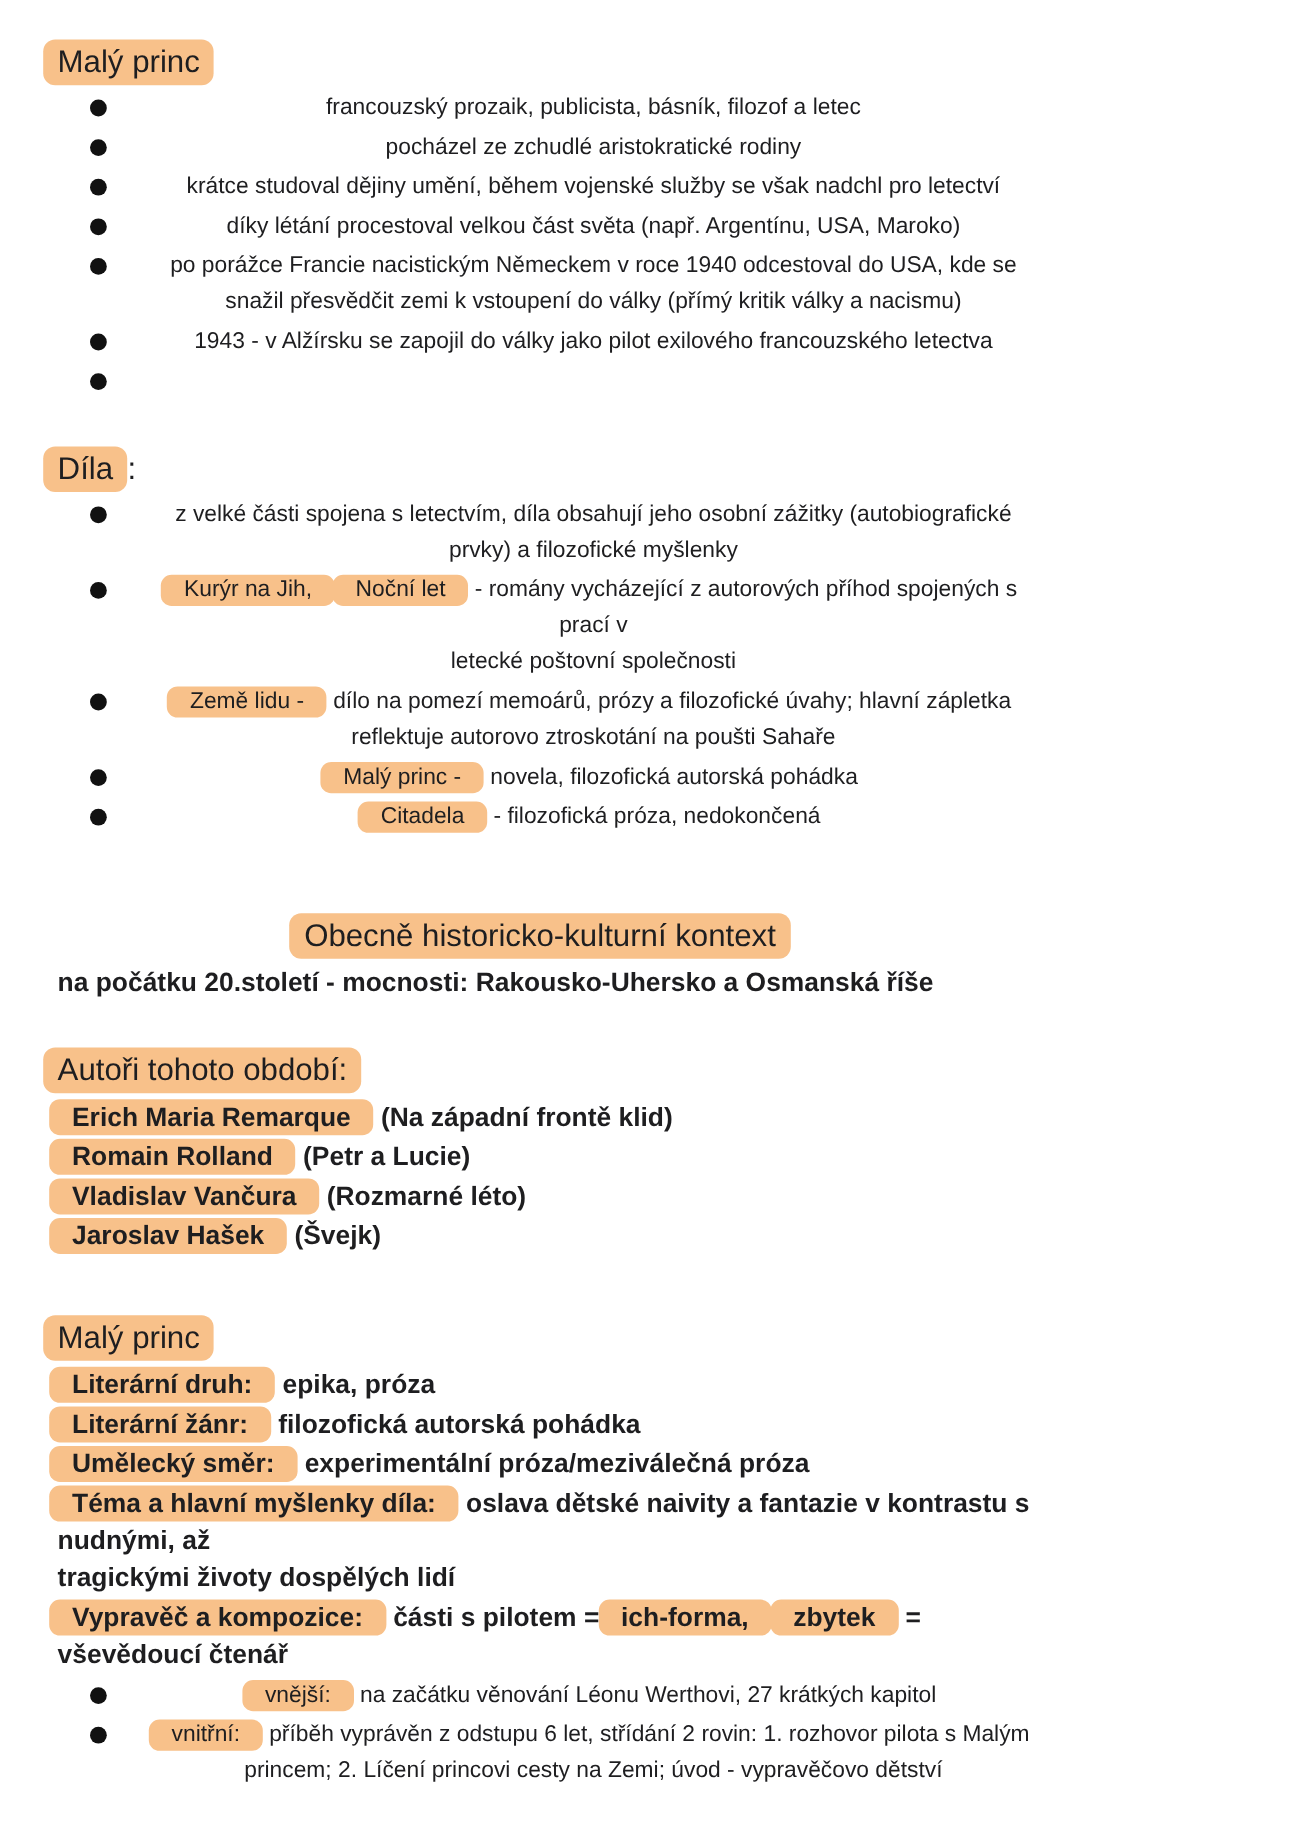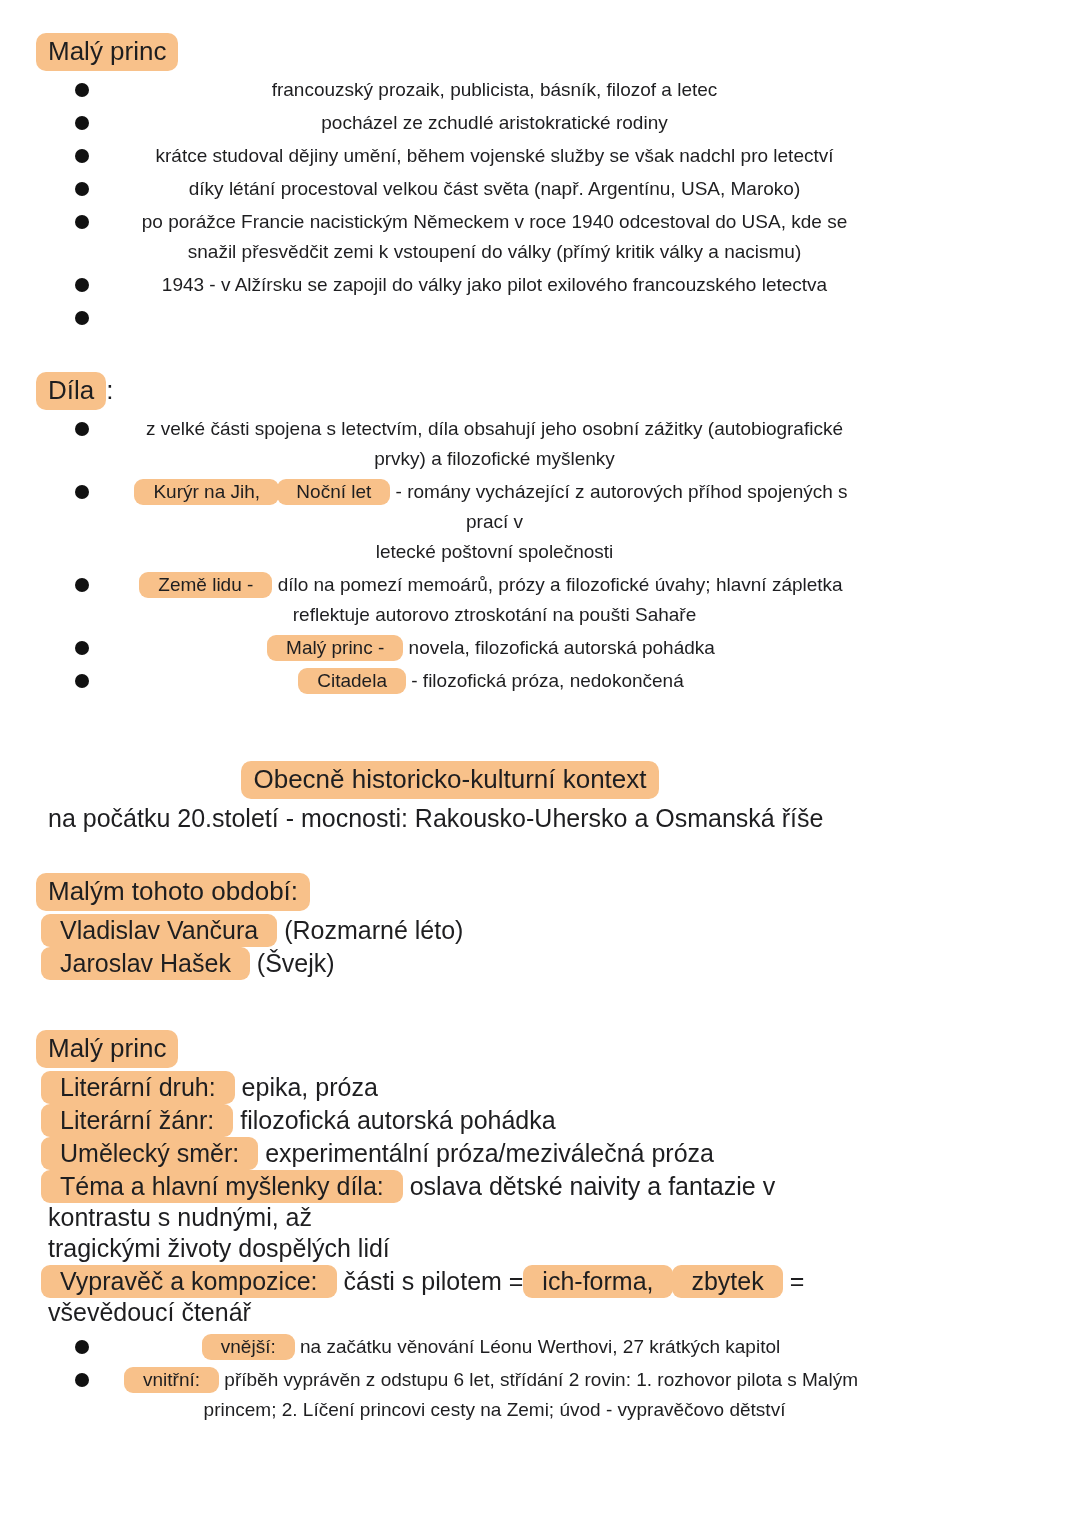--- a/index.html
+++ b/index.html
@@ -15,21 +15,21 @@
     background:var(--bg);color:var(--fg);
     font-family:"Liberation Sans","DejaVu Sans",sans-serif;
     padding:30px 40px 20px 48px;
   }
   .heading{font-size:26px;line-height:34px;margin:40px 0 7px;}
   .heading:first-child{margin-top:4px;}
   .heading + .heading{margin-top:3px;}
   .heading.gap-md{margin-top:40px;}
   .heading.gap-lg{margin-top:52px;}
   .heading.gap-xl{margin-top:66px;text-align:center;}
-  .line{font-size:25px;line-height:31px;margin:2px 0;}
+  .line{font-size:22px;line-height:31px;margin:2px 0;font-weight:bold;}
   ul.bullets{list-style:none;margin:4px 0 0;padding:0;}
   li.bullet{
     position:relative;padding-left:77px;
     font-size:19px;line-height:30px;margin:3px 0;text-align:center;
   }
   li.bullet::before{
     content:"";position:absolute;left:27px;top:8px;
     width:14px;height:14px;border-radius:50%;background:var(--dot);
   }
   .hl{
@@ -60,21 +60,23 @@
       <div class="heading"><span class="hl">Díla</span><span class="txt">:</span></div>
       <ul class="bullets">
         <li class="bullet"><span class="txt">z velké části spojena s letectvím, díla obsahují jeho osobní zážitky (autobiografické</span><br><span class="txt">prvky) a filozofické myšlenky</span></li>
         <li class="bullet"><span class="hl">Kurýr na Jih,</span><span class="txt"> </span><span class="hl">Noční let</span><span class="txt"> - romány vycházející z autorových příhod spojených s prací v</span><br><span class="txt">letecké poštovní společnosti</span></li>
         <li class="bullet"><span class="hl">Země lidu -</span><span class="txt"> dílo na pomezí memoárů, prózy a filozofické úvahy; hlavní zápletka</span><br><span class="txt">reflektuje autorovo ztroskotání na poušti Sahaře</span></li>
         <li class="bullet"><span class="hl">Malý princ -</span><span class="txt"> novela, filozofická autorská pohádka</span></li>
         <li class="bullet"><span class="hl">Citadela</span><span class="txt"> - filozofická próza, nedokončená</span></li>
       </ul>
       <div class="heading gap-xl"><span class="hl">Obecně historicko-kulturní kontext</span></div>
       <div class="line"><span class="txt">na počátku 20.století - mocnosti: Rakousko-Uhersko a Osmanská říše</span></div>
-      <div class="heading gap-md"><span class="hl">Malým tohoto období:</span></div>
+      <div class="heading gap-md"><span class="hl">Autoři tohoto období:</span></div>
+      <div class="line"><span class="hl">Erich Maria Remarque</span><span class="txt"> (Na západní frontě klid)</span></div>
+      <div class="line"><span class="hl">Romain Rolland</span><span class="txt"> (Petr a Lucie)</span></div>
       <div class="line"><span class="hl">Vladislav Vančura</span><span class="txt"> (Rozmarné léto)</span></div>
       <div class="line"><span class="hl">Jaroslav Hašek</span><span class="txt"> (Švejk)</span></div>
       <div class="heading gap-lg"><span class="hl">Malý princ</span></div>
       <div class="line"><span class="hl">Literární druh:</span><span class="txt"> epika, próza</span></div>
       <div class="line"><span class="hl">Literární žánr:</span><span class="txt"> filozofická autorská pohádka</span></div>
       <div class="line"><span class="hl">Umělecký směr:</span><span class="txt"> experimentální próza/meziválečná próza</span></div>
       <div class="line"><span class="hl">Téma a hlavní myšlenky díla:</span><span class="txt"> oslava dětské naivity a fantazie v kontrastu s nudnými, až</span><br><span class="txt">tragickými životy dospělých lidí</span></div>
       <div class="line"><span class="hl">Vypravěč a kompozice:</span><span class="txt"> části s pilotem = </span><span class="hl">ich-forma,</span><span class="txt"> </span><span class="hl">zbytek</span><span class="txt"> = vševědoucí čtenář</span></div>
       <ul class="bullets">
         <li class="bullet"><span class="hl">vnější:</span><span class="txt"> na začátku věnování Léonu Werthovi, 27 krátkých kapitol</span></li>

